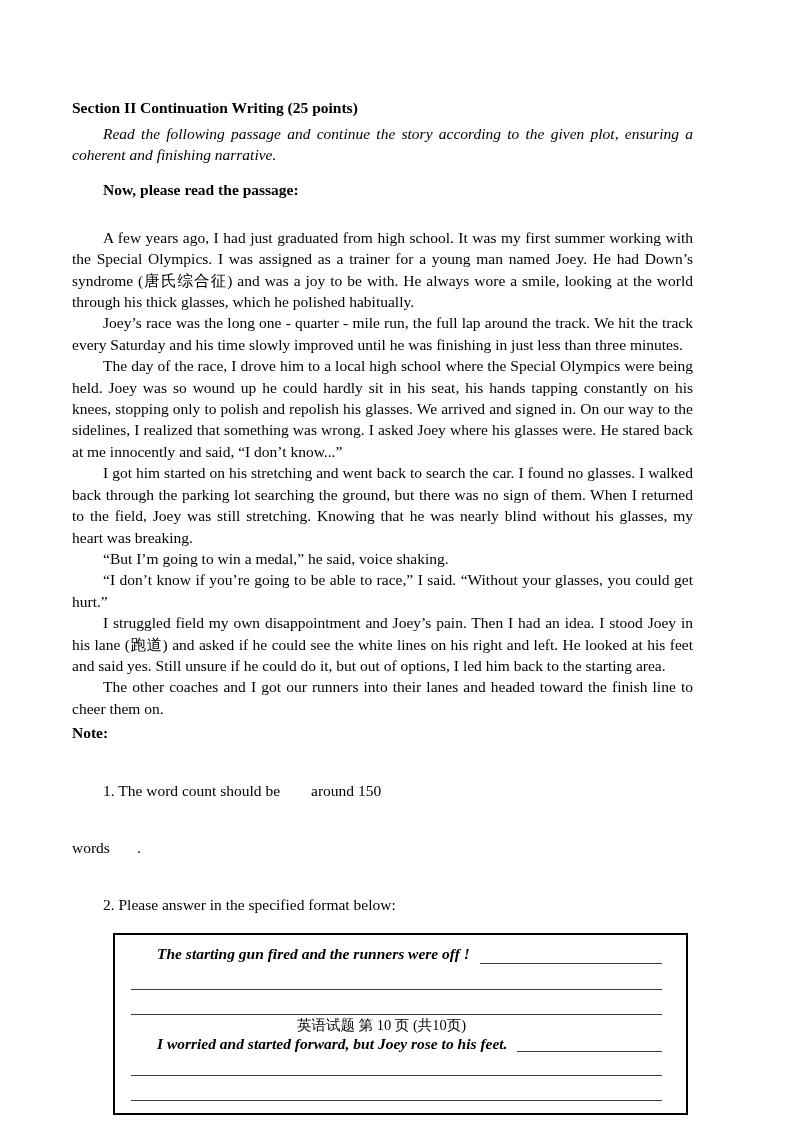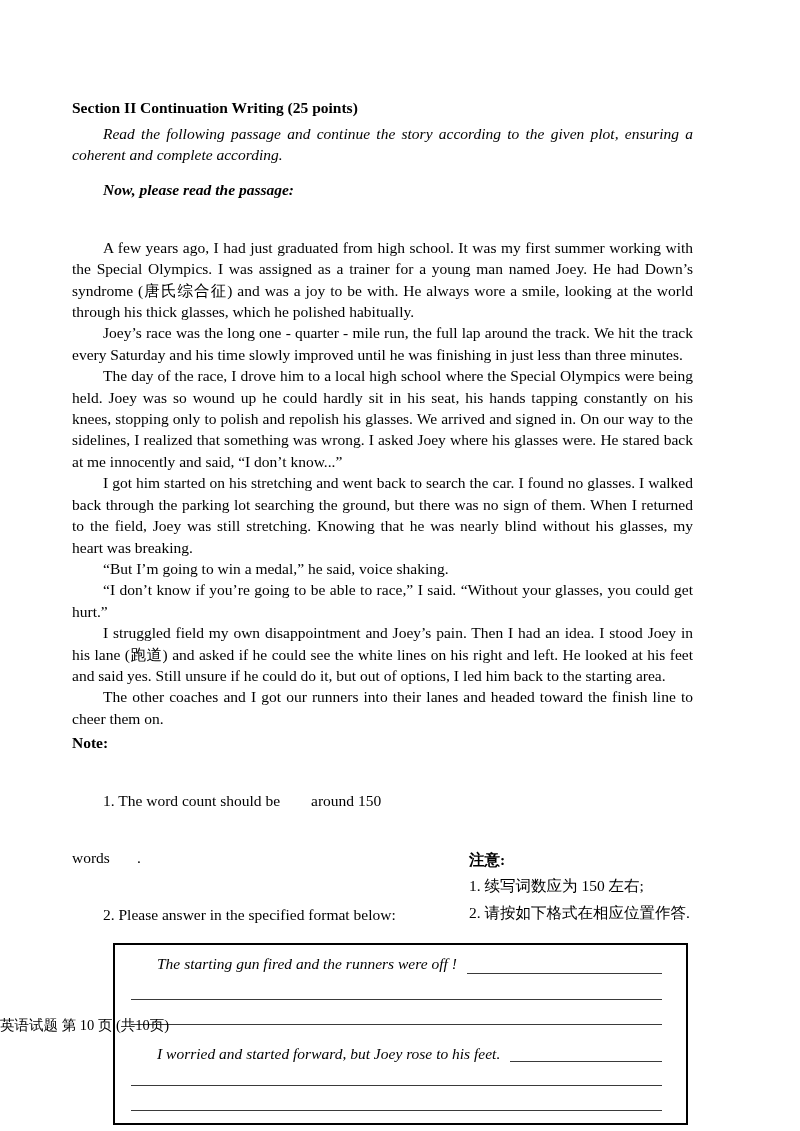--- a/index.html
+++ b/index.html
@@ -12,22 +12,22 @@
     font-size:15.5px;
     color:#000;
     overflow:hidden;
   }
   .section-title { font-weight:bold; margin:0; font-size:15.5px; }
   .instructions {
     font-style:italic; margin:6px 0 0;
     text-indent:31px; line-height:21.4px; text-align:justify;
   }
   .read-prompt {
-    font-weight:bold; font-style:italic;
-    margin:15px 0 38px; text-indent:31px;
+    font-weight:bold; 
+    margin:15px 0 28px; text-indent:31px;
   }
   .passage p {
     margin:0; text-indent:31px;
     line-height:21.4px; text-align:justify;
   }
   .note-row { display:flex; margin-top:3px; align-items:flex-end; }
   .note-en { width:373px; flex:none; }
   .note-heading { font-weight:bold; line-height:21.4px; }
   .note-line { white-space:pre; line-height:21.4px;margin-top:36px; }
   .note-line.indent { padding-left:31px; }
@@ -38,39 +38,39 @@
 
   .answer-box {
     box-sizing:border-box;
     margin:17px 0 0 41px;
     width:575px; height:182px;
     border:2px solid #000;
     padding:8px 24px 0 16px;
   }
   .prompt-row { display:flex; margin-left:26px; height:24px; }
   .prompt-row.second { margin-top:16px;align-items:flex-end; }
-  .prompt-text { font-weight:normal; font-style:italic; white-space:pre; line-height:22px; }
+  .prompt-text { font-weight:bold; font-style:italic; white-space:pre; line-height:22px; }
   .prompt-fill { flex:1; border-bottom:1.5px solid #3a3a3a; margin:0 0 3px 6px; }
   .blank-line { border-bottom:1.5px solid #3a3a3a; }
   .bl-1 { height:22px; } .bl-2 { height:24px; }
   .bl-3 { height:20px; } .bl-4 { height:24px; }
 
   .footer {
     position:absolute; left:0; right:0; top:1016px;
-    font-size:14.5px;
+    text-align:center; font-size:14.5px;
   }
 </style>
 </head>
 <body>
 
 <div class="page">
 
   <h1 class="section-title">Section II Continuation Writing (25 points)</h1>
 
-  <p class="instructions">Read the following passage and continue the story according to the given plot, ensuring a coherent and complete according.</p>
+  <p class="instructions">Read the following passage and continue the story according to the given plot, ensuring a coherent and finishing narrative.</p>
 
   <p class="read-prompt">Now, please read the passage:</p>
 
   <div class="passage">
     <p>A few years ago, I had just graduated from high school. It was my first summer working with the Special Olympics. I was assigned as a trainer for a young man named Joey. He had Down’s syndrome (唐氏综合征) and was a joy to be with. He always wore a smile, looking at the world through his thick glasses, which he polished habitually.</p>
     <p>Joey’s race was the long one - quarter - mile run, the full lap around the track. We hit the track every Saturday and his time slowly improved until he was finishing in just less than three minutes.</p>
     <p>The day of the race, I drove him to a local high school where the Special Olympics were being held. Joey was so wound up he could hardly sit in his seat, his hands tapping constantly on his knees, stopping only to polish and repolish his glasses. We arrived and signed in. On our way to the sidelines, I realized that something was wrong. I asked Joey where his glasses were. He stared back at me innocently and said, “I don’t know...”</p>
     <p>I got him started on his stretching and went back to search the car. I found no glasses. I walked back through the parking lot searching the ground, but there was no sign of them. When I returned to the field, Joey was still stretching. Knowing that he was nearly blind without his glasses, my heart was breaking.</p>
     <p>“But I’m going to win a medal,” he said, voice shaking.</p>
     <p>“I don’t know if you’re going to be able to race,” I said. “Without your glasses, you could get hurt.”</p>
@@ -79,25 +79,20 @@
   </div>
 
   <div class="note-row">
     <div class="note-en">
       <div class="note-heading">Note:</div>
       <div class="note-line indent">1. The word count should be        around 150</div>
       <div class="note-line">words       .</div>
       <div class="note-line indent">2. Please answer in the specified format below:</div>
     </div>
     <div class="note-divider"></div>
-    <div class="note-cn">
-      <div class="note-heading">注意:</div>
-      <div class="cn-line">1. 续写词数应为 150 左右;</div>
-      <div class="cn-line">2. 请按如下格式在相应位置作答.</div>
-    </div>
   </div>
 
   <div class="answer-box">
     <div class="prompt-row">
       <span class="prompt-text">The starting gun fired and the runners were off ! </span>
       <span class="prompt-fill"></span>
     </div>
     <div class="blank-line bl-1"></div>
     <div class="blank-line bl-2"></div>
     <div class="prompt-row second">

